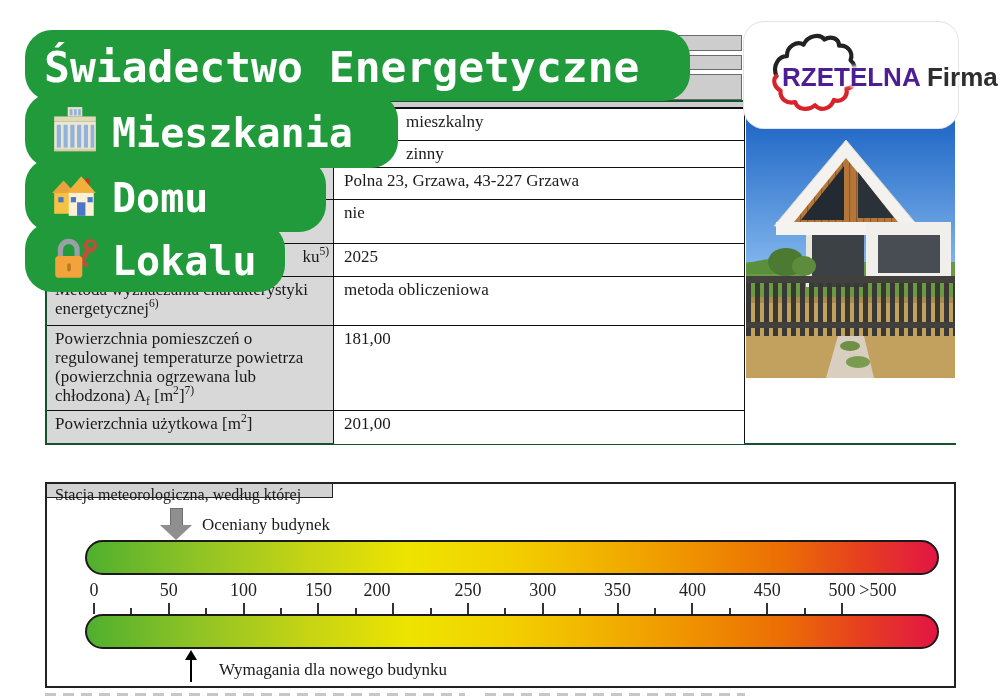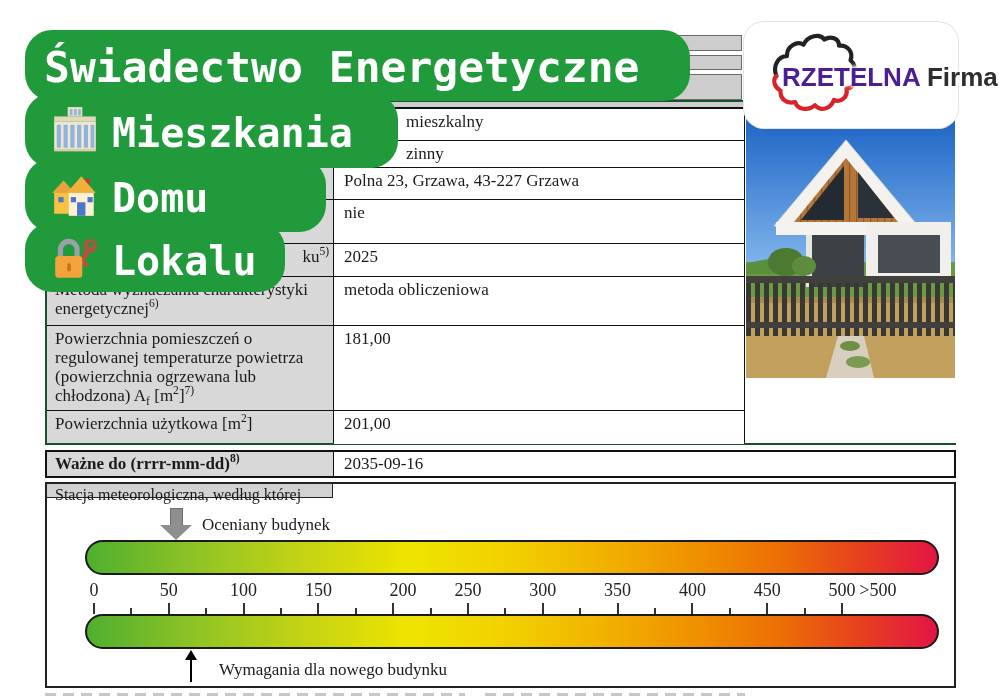--- a/index.html
+++ b/index.html
@@ -159,24 +159,20 @@
         <rect x="0" y="208" width="209" height="6" fill="#42403c"></rect>
 
         <polygon points="92,222 118,222 128,264 80,264" fill="#d8cfc0"></polygon>
         <ellipse cx="104" cy="232" rx="10" ry="5" fill="#6d8f46"></ellipse>
         <ellipse cx="112" cy="248" rx="12" ry="6" fill="#7a9b50"></ellipse>
       </svg>
     </div>
     <div id="photo-divider"></div>
   </div>
 
-  <div id="validity-row">
-    <div class="lbl"><span>Ważne do (rrrr-mm-dd)</span><span class="sup">8)</span></div>
-    <div class="val">2035-09-16</div>
-  </div>
 
   <div id="chart-frame">
     <div id="station-box">Stacja meteorologiczna, według której</div>
 
     <div id="marker-down" style="left: 129.28px;">
       <div class="stem"></div>
         <div class="head"></div>
     </div>
     <div id="marker-down-label">Oceniany budynek</div>
 
@@ -184,21 +180,21 @@
 
     <div id="ticks-layer">
         <div class="tick-label" style="left: 22px;">0</div>
         <div class="tick major" style="left: 46px;"></div>
         <div class="tick-label" style="left: 96.8px;">50</div>
         <div class="tick major" style="left: 120.8px;"></div>
         <div class="tick-label" style="left: 171.6px;">100</div>
         <div class="tick major" style="left: 195.6px;"></div>
         <div class="tick-label" style="left: 246.4px;">150</div>
         <div class="tick major" style="left: 270.4px;"></div>
-        <div class="tick-label" style="left: 331px;">200</div>
+        <div class="tick-label" style="left: 305px;">200</div>
         <div class="tick major" style="left: 345.2px;"></div>
         <div class="tick-label" style="left: 396px;">250</div>
         <div class="tick major" style="left: 420px;"></div>
         <div class="tick-label" style="left: 470.8px;">300</div>
         <div class="tick major" style="left: 494.8px;"></div>
         <div class="tick-label" style="left: 545.6px;">350</div>
         <div class="tick major" style="left: 569.6px;"></div>
         <div class="tick-label" style="left: 620.4px;">400</div>
         <div class="tick major" style="left: 644.4px;"></div>
         <div class="tick-label" style="left: 695.2px;">450</div>

